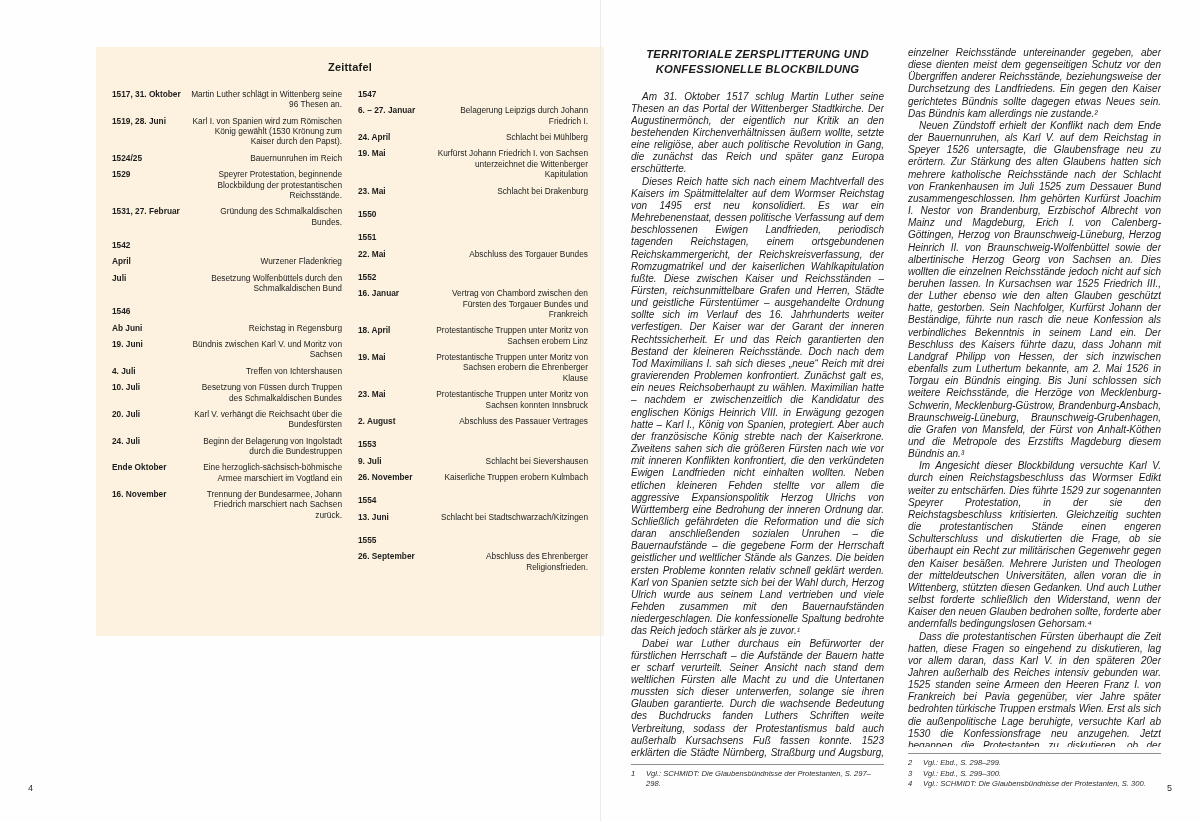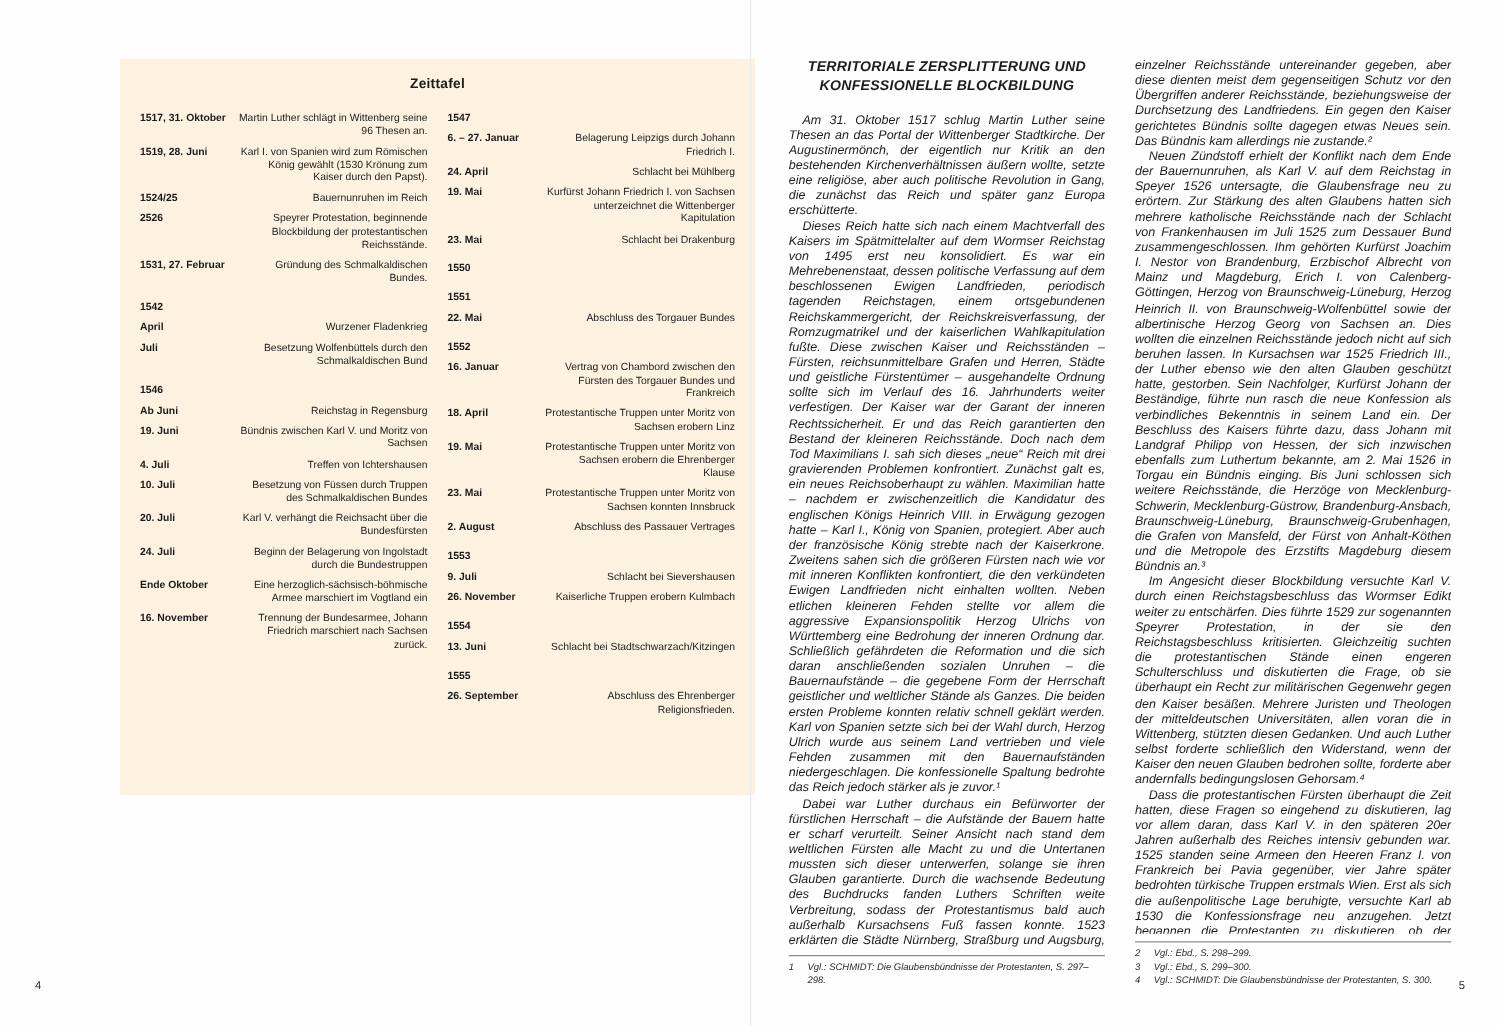--- a/index.html
+++ b/index.html
@@ -118,21 +118,21 @@
               <div class="tl-date">1519, 28. Juni</div>
               <div class="tl-event">Karl I. von Spanien wird zum Römischen König gewählt (1530 Krönung zum Kaiser durch den Papst).</div>
             </div>
 
             <div class="tl-row">
               <div class="tl-date">1524/25</div>
               <div class="tl-event">Bauernunruhen im Reich</div>
             </div>
 
             <div class="tl-row">
-              <div class="tl-date">2526</div>
+              <div class="tl-date">1529</div>
               <div class="tl-event">Speyrer Protestation, beginnende Blockbildung der protestantischen Reichsstände.</div>
             </div>
 
             <div class="tl-row">
               <div class="tl-date">1531, 27. Februar</div>
               <div class="tl-event">Gründung des Schmalkaldischen Bundes.</div>
             </div>
 
             <div class="tl-row year">
               <div class="tl-date">1542</div>

